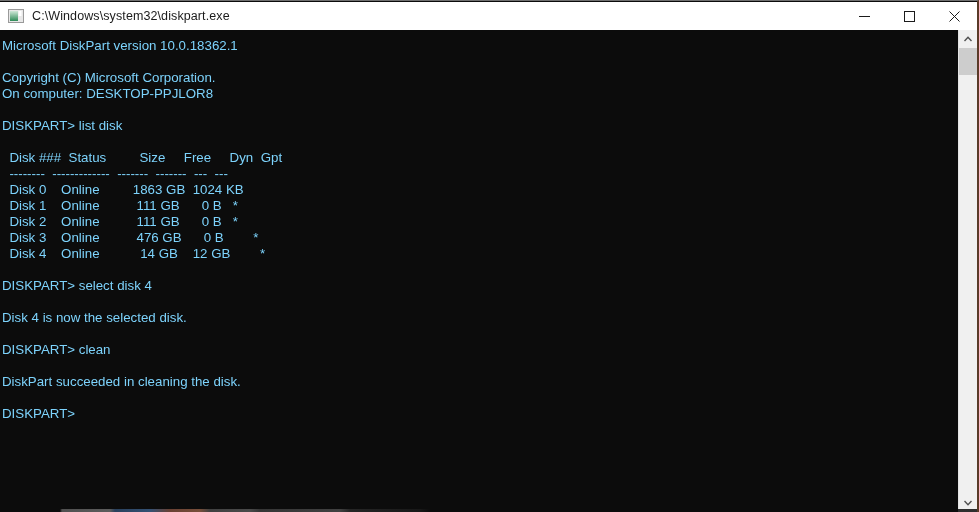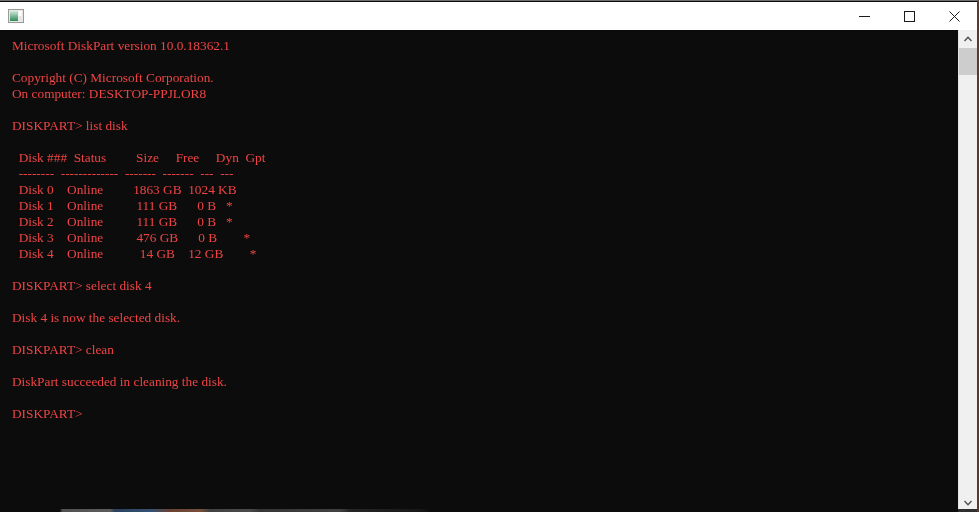--- a/index.html
+++ b/index.html
@@ -74,25 +74,25 @@
     position: absolute;
     left: 0;
     top: 29px;
     width: 958px;
     height: 482px;
     background: #0c0c0c;
     overflow: hidden;
   }
   #console-text {
     margin: 0;
-    padding: 8px 0 0 12px;
-    font-family: Liberation Serif, serif;
+    padding: 8px 0 0 2px;
+    font-family: Liberation Sans, sans-serif;
     font-size: 13.3px;
     line-height: 16px;
-    color: #ef4444;
+    color: #7dd3fc;
     white-space: pre;
     letter-spacing: 0px;
   }
 
   
   #scrollbar {
     position: absolute;
     left: 958px;
     top: 29px;
     width: 19px;
@@ -155,20 +155,21 @@
         <rect x="2" y="3" width="8" height="10" fill="none"></rect>
         <linearGradient id="gi" x1="0" y1="0" x2="0" y2="1">
           <stop offset="0" stop-color="#cfe8d8"></stop>
           <stop offset="1" stop-color="#2e8b57"></stop>
         </linearGradient>
         <rect x="2" y="3" width="8" height="10" fill="url(#gi)"></rect>
         <rect x="10.5" y="3" width="3" height="5" fill="#ffffff"></rect>
       </svg>
     </div>
 
+    <span id="title-text">C:\Windows\system32\diskpart.exe</span>
 
     <div id="window-controls">
 
       <div class="win-btn">
         <svg width="11" height="11" viewBox="0 0 11 11" xmlns="http://www.w3.org/2000/svg">
           <line x1="0" y1="5.5" x2="11" y2="5.5" stroke="#1b1b1b" stroke-width="1"></line>
         </svg>
       </div>
 
       <div class="win-btn">

